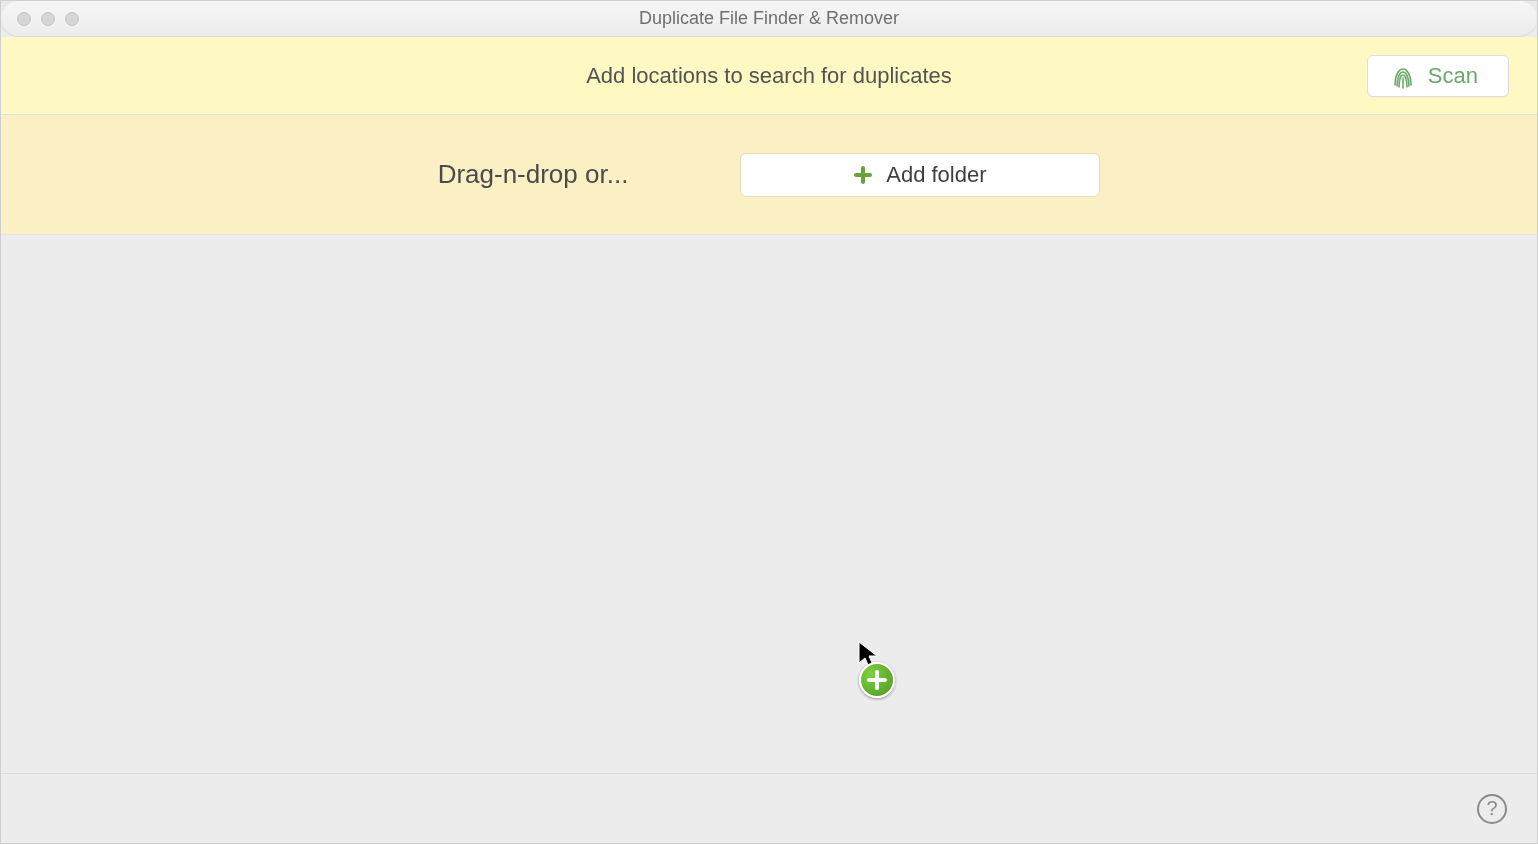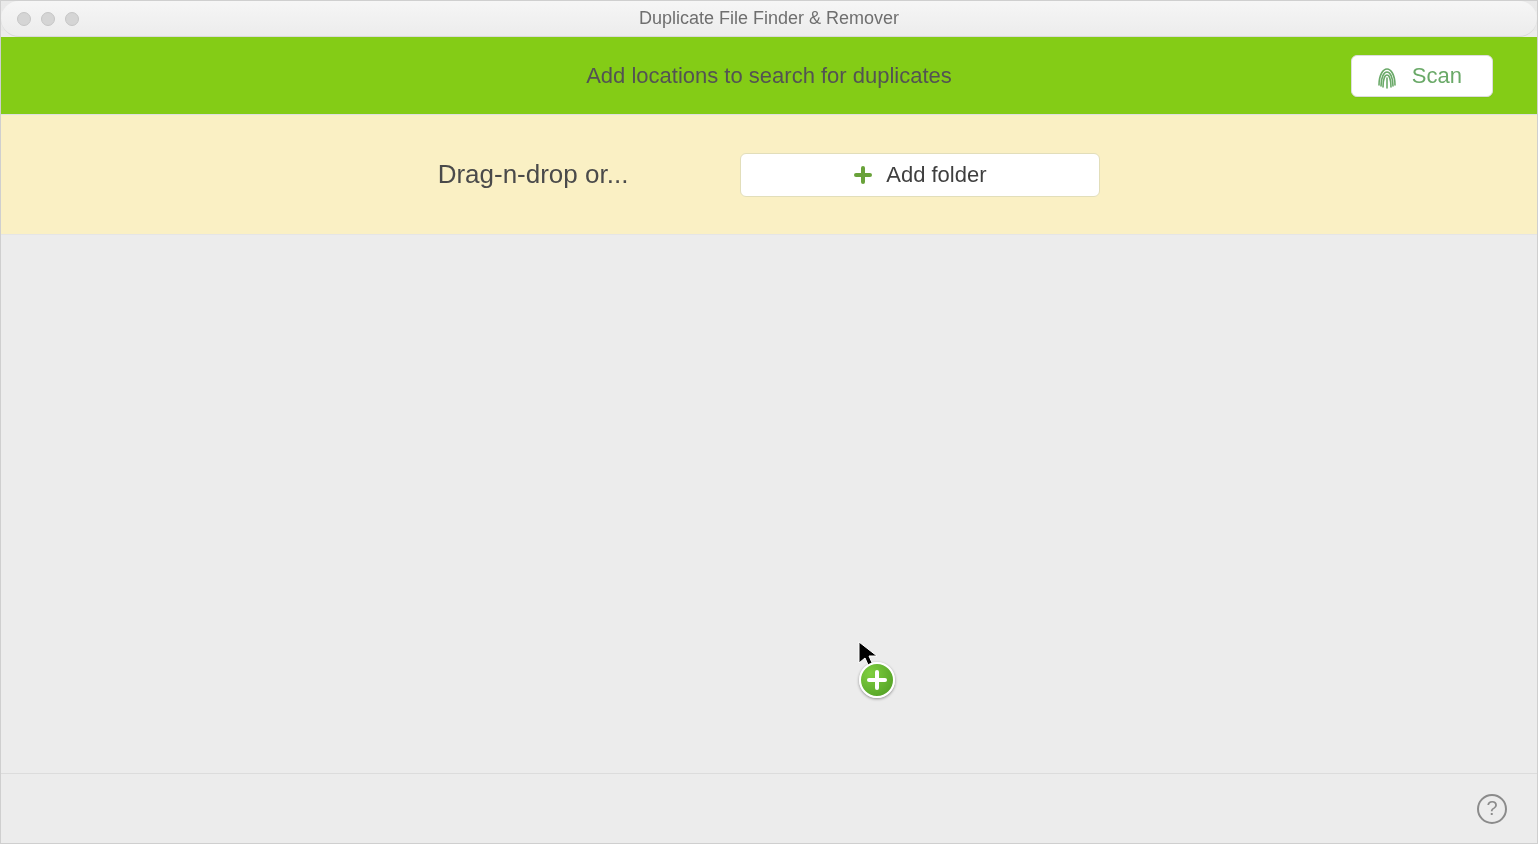--- a/index.html
+++ b/index.html
@@ -77,30 +77,30 @@
 
   
   .toolbar {
     height: 78px;
     border-bottom: 1px solid #dfdfdf;
     display: flex;
     align-items: center;
     justify-content: center;
     position: relative;
     z-index: 2;
-    background: #84cc16;
+    background: #fef9c3;
   }
   .instruction {
     color: #535353;
     font-size: 22px;
     font-weight: 400;
   }
   .scan-btn {
     position: absolute;
-    right: 44px;
+    right: 28px;
     top: 18px;
     height: 42px;
     padding: 0 30px 0 24px;
     background: #ffffff;
     border: 1px solid #dddddd;
     border-radius: 6px;
     display: flex;
     align-items: center;
     gap: 14px;
     box-shadow: 0 1px 1px rgba(0,0,0,0.03);

